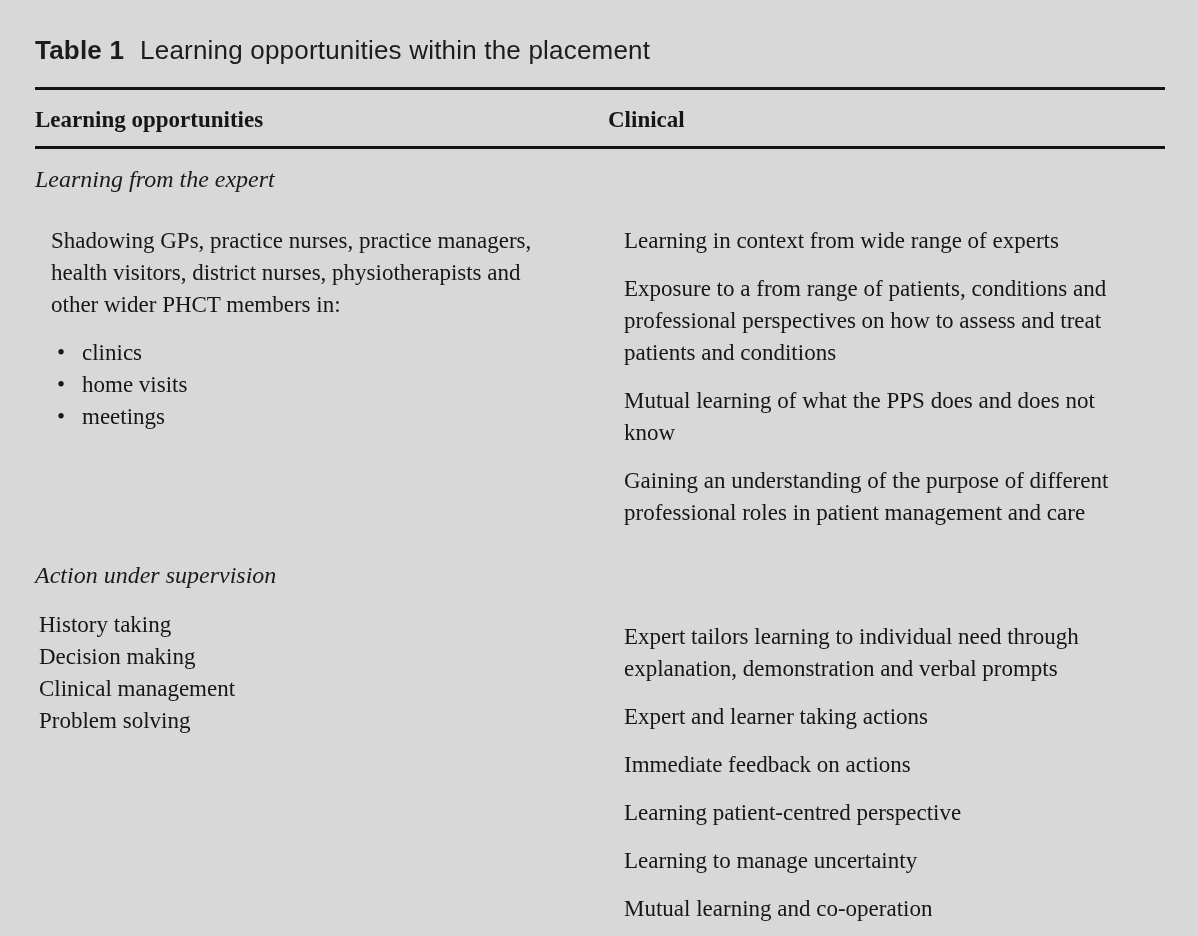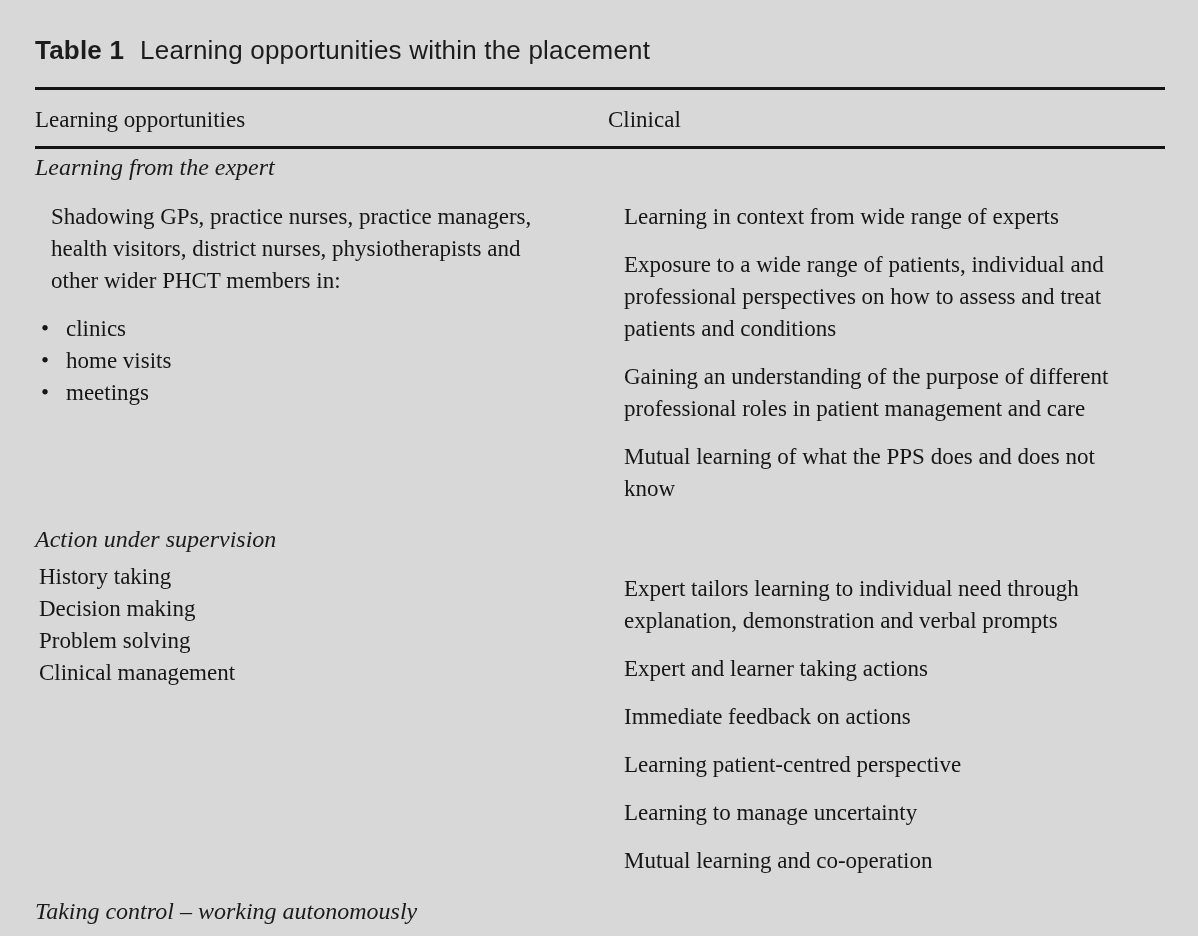--- a/index.html
+++ b/index.html
@@ -35,37 +35,38 @@
   }
   .rule-top { margin-top: 21px; }
   .col-grid {
     display: grid;
     grid-template-columns: 573px 1fr;
   }
   .header-row {
     padding: 14px 0 10px 0;
     font-size: 23px;
     line-height: 30px;
+    font-weight: bold;
   }
   .section-heading {
     font-style: italic;
     font-size: 24px;
     line-height: 32px;
-    margin: 2px 0;
+    margin: 14px 0;
     color: #1b1b1b;
   }
   .cell {
     font-size: 23px;
     line-height: 32px;
   }
   .cell-left { max-width: 552px; }
   .cell-right { max-width: 557px; }
   .cell p { margin: 16px; }
   .plain-list { list-style: none; margin: 4px; padding: 0; }
-  .bullet-list { list-style: none; margin: 0; padding: 0; }
+  .bullet-list { list-style: none; margin: 16px; padding: 0; }
   .bullet-list li { position: relative; padding-left: 31px; }
   .bullet-list li::before {
     content: "\2022";
     position: absolute;
     left: 6px;
     top: 0;
   }
 </style>
 </head>
 <body>
@@ -90,34 +91,34 @@
     <div class="cell cell-left">
       <p>Shadowing GPs, practice nurses, practice managers, health visitors, district nurses, physiotherapists and other wider PHCT members in:</p>
       <ul class="bullet-list">
         <li>clinics</li>
         <li>home visits</li>
         <li>meetings</li>
       </ul>
     </div>
     <div class="cell cell-right">
       <p>Learning in context from wide range of experts</p>
-      <p>Exposure to a wide range of patients, individual and professional perspectives on how to assess and treat patients and conditions</p>
+      <p>Exposure to a from range of patients, conditions and professional perspectives on how to assess and treat patients and conditions</p>
+      <p>Mutual learning of what the PPS does and does not know</p>
       <p>Gaining an understanding of the purpose of different professional roles in patient management and care</p>
-      <p>Mutual learning of what the PPS does and does not know</p>
     </div>
   </div>
 
   <div class="section-heading">Action under supervision</div>
   <div class="col-grid">
     <div class="cell cell-left">
       <ul class="plain-list">
         <li>History taking</li>
         <li>Decision making</li>
+        <li>Clinical management</li>
         <li>Problem solving</li>
-        <li>Clinical management</li>
       </ul>
     </div>
     <div class="cell cell-right">
       <p>Expert tailors learning to individual need through explanation, demonstration and verbal prompts</p>
       <p>Expert and learner taking actions</p>
       <p>Immediate feedback on actions</p>
       <p>Learning patient-centred perspective</p>
       <p>Learning to manage uncertainty</p>
       <p>Mutual learning and co-operation</p>
     </div>

